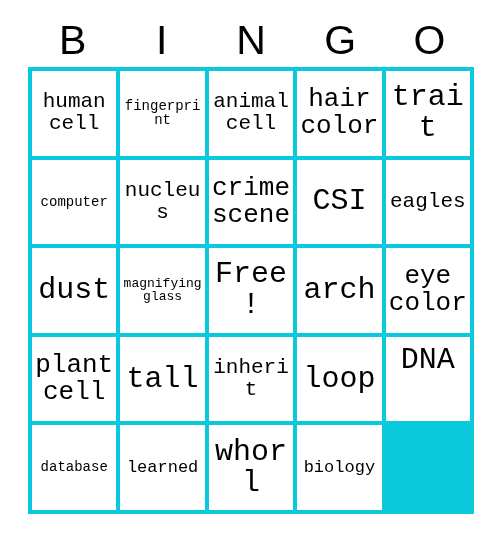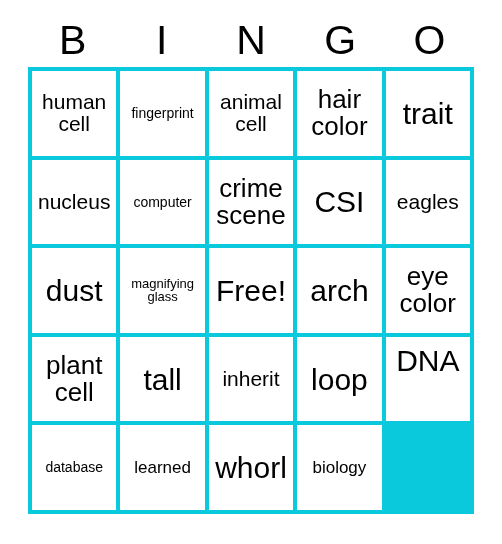--- a/index.html
+++ b/index.html
@@ -63,20 +63,21 @@
 
   .cell {
     background: #ffffff;
     display: flex;
     align-items: center;
     justify-content: center;
     text-align: center;
     overflow: hidden;
     padding: 1px 2px;
     box-sizing: border-box;
+    font-family: Liberation Mono, monospace;
   }
 
   .cell-text {
     display: block;
     line-height: 1.04;
     word-break: break-word;
     hyphens: none;
   }
 
   
@@ -113,25 +114,25 @@
     <div class="cell" data-size="md" data-align="center">
         <span class="cell-text">animal cell</span>
       </div>
     <div class="cell" data-size="lg" data-align="center">
         <span class="cell-text">hair color</span>
       </div>
     <div class="cell" data-size="xl" data-align="center">
         <span class="cell-text">trait</span>
       </div>
 
+    <div class="cell" data-size="xs" data-align="center">
+        <span class="cell-text">computer</span>
+      </div>
     <div class="cell" data-size="md" data-align="center">
         <span class="cell-text">nucleus</span>
-      </div>
-    <div class="cell" data-size="xs" data-align="center">
-        <span class="cell-text">computer</span>
       </div>
     <div class="cell" data-size="lg" data-align="center">
         <span class="cell-text">crime scene</span>
       </div>
     <div class="cell" data-size="xl" data-align="center">
         <span class="cell-text">CSI</span>
       </div>
     <div class="cell" data-size="md" data-align="center">
         <span class="cell-text">eagles</span>
       </div>

